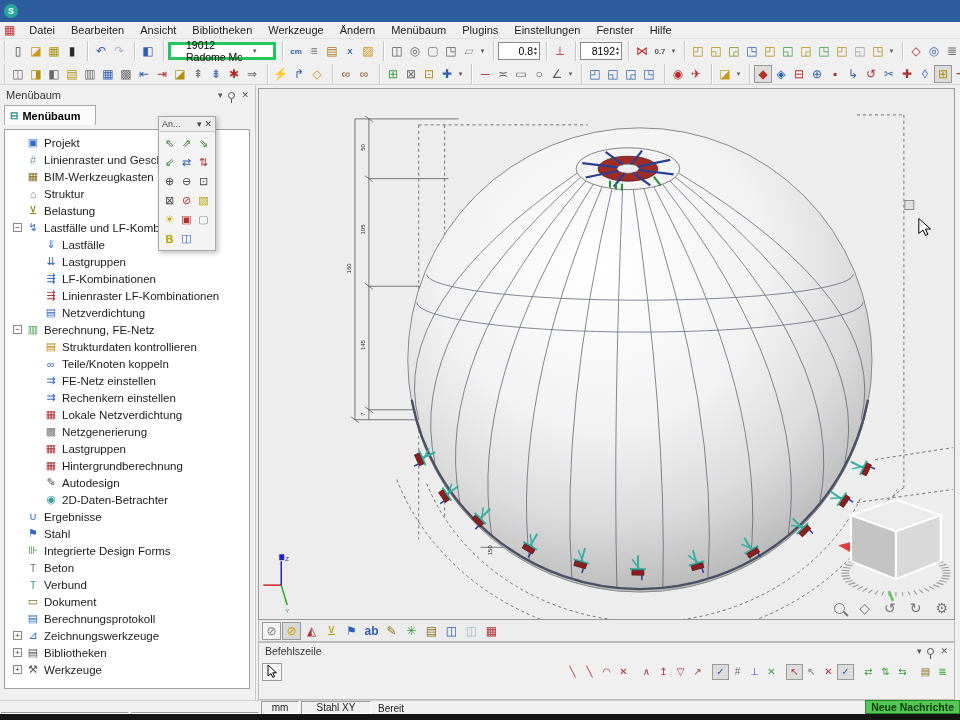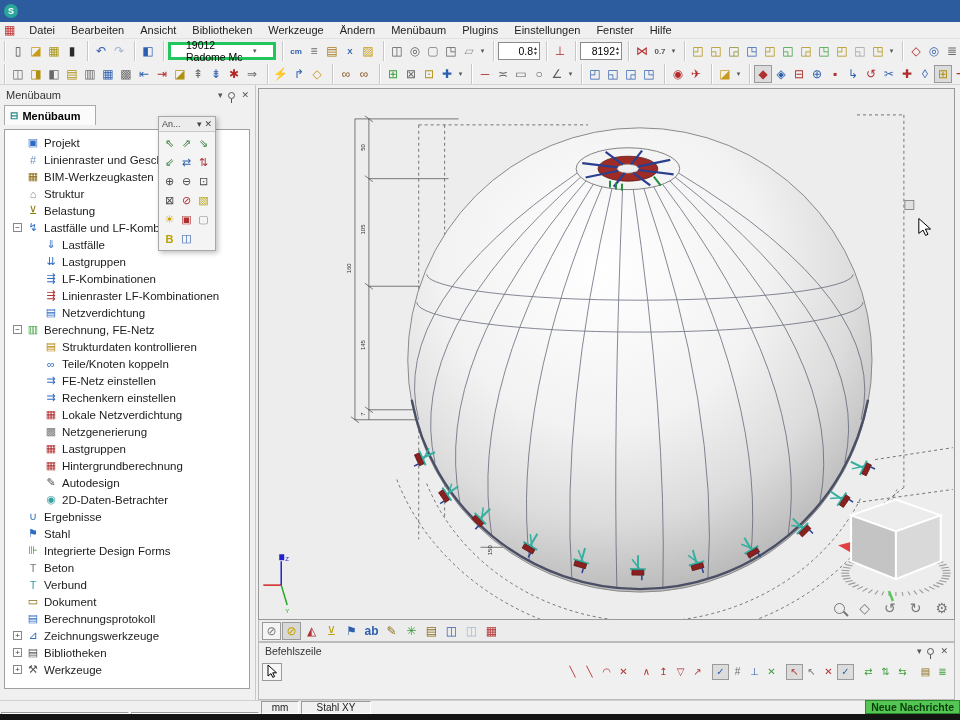--- a/index.html
+++ b/index.html
@@ -759,15 +759,16 @@
         </span>
     </div>
   </div>
 </div>
 
 <div id="statusbar">
     <span class="scell" style="width: 128px;"></span>
     <span class="scell" style="width: 128px;"></span>
     <span class="scell" style="width: 38px;">mm</span>
     <span class="scell" style="width: 70px;">Stahl XY</span>
+    <span class="sflat" style="width: 250px;">Bereit</span>
     <span id="msgbtn">Neue Nachrichte</span>
   </div>
 <div id="bottomstrip"></div>
 
 </body></html>

